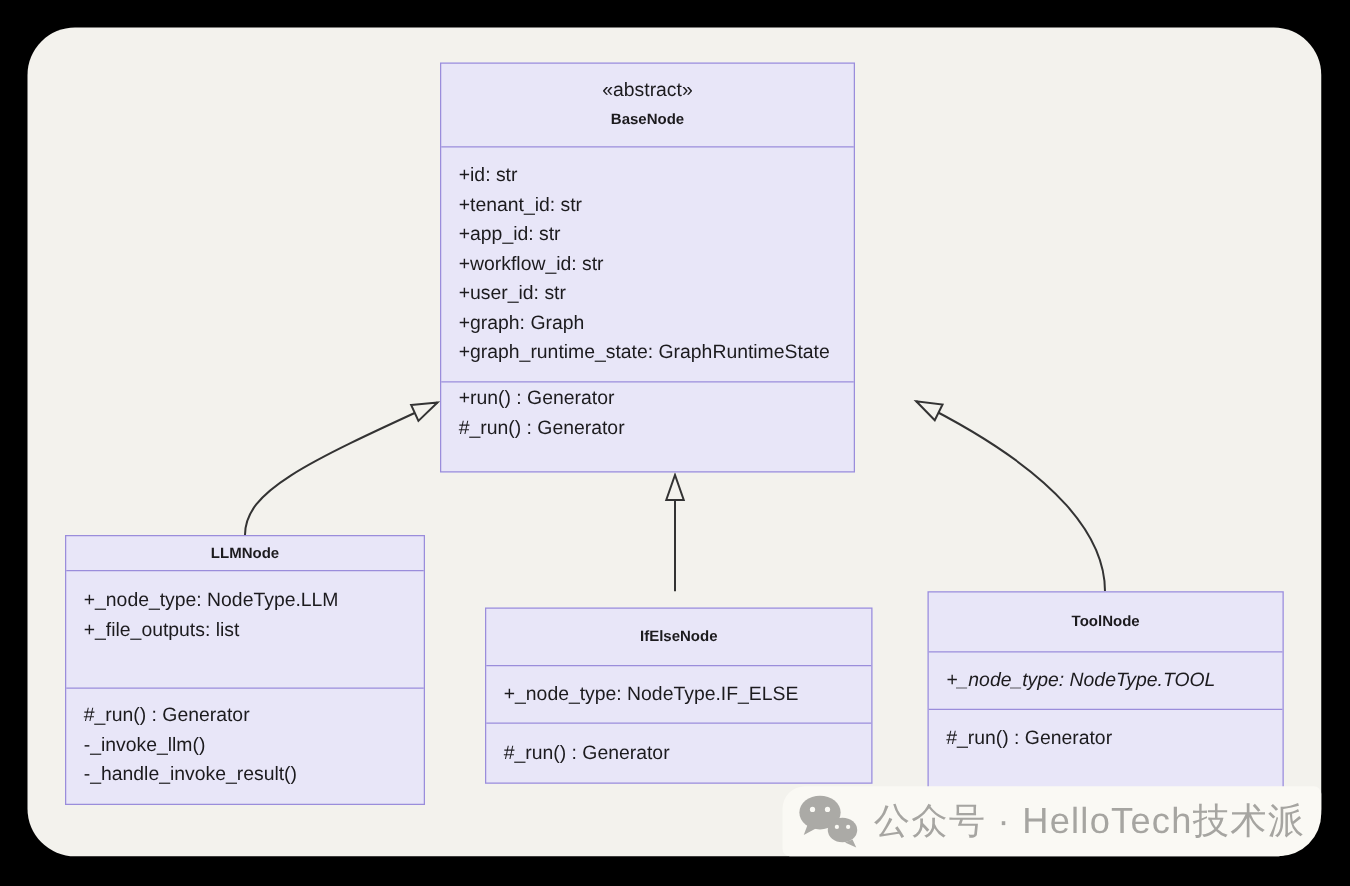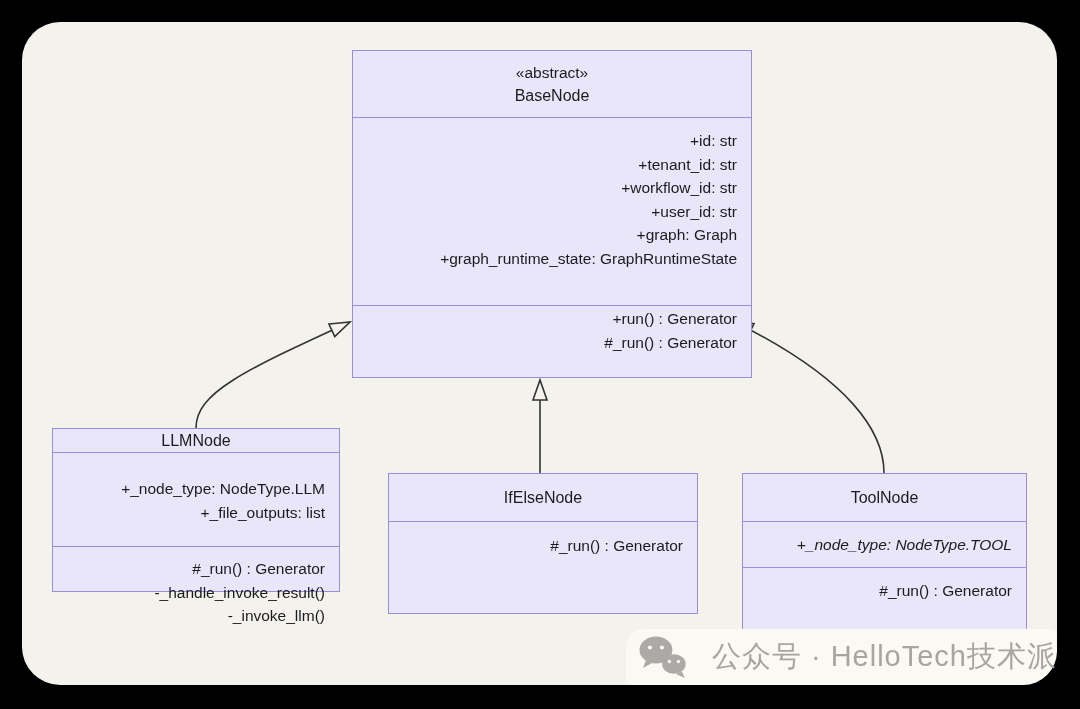--- a/index.html
+++ b/index.html
@@ -5,49 +5,49 @@
   html,body{margin:0;padding:0;background:#000;}
   #stage{position:relative;width:1080px;height:709px;background:#000;overflow:hidden;
          font-family:"Liberation Sans",sans-serif;}
   #card{position:absolute;left:22px;top:22px;width:1035px;height:663px;background:#F3F2ED;
         border-radius:38px;box-shadow:0 8px 22px rgba(0,0,0,.55);}
   #edges{position:absolute;left:0;top:0;width:1080px;height:709px;pointer-events:none;z-index:2;}
   .uml-class{position:absolute;z-index:3;background:#E8E6F8;border:1px solid #9A8DDB;
              color:#1C1B1E;box-sizing:border-box;display:flex;flex-direction:column;}
   .uml-header{display:flex;flex-direction:column;align-items:center;justify-content:center;
               text-align:center;}
-  .uml-title{font-weight:normal;font-size:16px;line-height:23px;}
+  .uml-title{font-weight:bold;font-size:12px;line-height:23px;}
   .uml-annotation{font-size:15.5px;line-height:23px;}
   .uml-section{border-top:1px solid #9A8DDB;padding:9px 14px;box-sizing:border-box;flex:0 0 auto;}
-  .uml-line{font-size:15.5px;line-height:23.5px;white-space:nowrap;text-align:right;}
+  .uml-line{font-size:15.5px;line-height:23.5px;white-space:nowrap;}
   .sec-center{display:flex;flex-direction:column;justify-content:center;padding-top:0;padding-bottom:0;}
   
-  #base-node{left:352px;top:50px;width:400px;height:328px;}
+  #base-node{left:352px;top:50px;width:332px;height:328px;}
   #base-node .uml-header{height:68px;}
   #base-node .sec-attrs{height:188px;padding-top:11px;}
   #base-node .sec-methods{height:72px;padding-top:1px;}
   
-  #llm-node{left:52px;top:428px;width:288px;height:164px;}
+  #llm-node{left:52px;top:428px;width:288px;height:216px;}
   #llm-node .uml-header{height:43px;}
-  #llm-node .sec-attrs{height:94px;padding-top:24px;}
+  #llm-node .sec-attrs{height:94px;padding-top:12px;}
   #llm-node .sec-methods{height:93px;padding-top:10px;}
   
-  #ifelse-node{left:388px;top:473px;width:310px;height:141px;}
+  #ifelse-node{left:388px;top:486px;width:310px;height:141px;}
   #ifelse-node .uml-header{height:47px;}
   #ifelse-node .sec-attrs{height:46px;}
   #ifelse-node .sec-methods{height:48px;}
   
   #tool-node{left:742px;top:473px;width:285px;height:160px;}
   #tool-node .uml-header{height:47px;}
   #tool-node .sec-attrs{height:46px;font-style:italic;}
   #tool-node .sec-methods{height:47px;}
   
   #watermark{position:absolute;left:626px;top:629px;width:431px;height:56px;z-index:4;
              background:#FAF9F4;border-radius:18px 6px 34px 6px;
-             display:flex;align-items:center;gap:24px;padding-left:12px;box-sizing:border-box;}
+             display:flex;align-items:center;gap:11px;padding-left:12px;box-sizing:border-box;}
   #watermark-text{font-size:29px;color:#A6A5A1;letter-spacing:1px;white-space:nowrap;}
 </style>
 </head>
 <body>
 
 <div id="stage">
   <div id="card"></div>
 
   <svg id="edges" viewBox="0 0 1080 709">
     <defs>
@@ -61,20 +61,21 @@
   </svg>
 
   <div id="base-node" class="uml-class">
     <div class="uml-header">
       <div class="uml-annotation">«abstract»</div>
       <div class="uml-title">BaseNode</div>
     </div>
     <div class="uml-section sec-attrs">
       <div class="uml-line">+id: str</div>
       <div class="uml-line">+tenant_id: str</div>
+      <div class="uml-line">+app_id: str</div>
       <div class="uml-line">+workflow_id: str</div>
       <div class="uml-line">+user_id: str</div>
       <div class="uml-line">+graph: Graph</div>
       <div class="uml-line">+graph_runtime_state: GraphRuntimeState</div>
     </div>
     <div class="uml-section sec-methods">
       <div class="uml-line">+run() : Generator</div>
       <div class="uml-line">#_run() : Generator</div>
     </div>
   </div>
@@ -82,28 +83,31 @@
   <div id="llm-node" class="uml-class">
     <div class="uml-header">
       <div class="uml-title">LLMNode</div>
     </div>
     <div class="uml-section sec-attrs">
       <div class="uml-line">+_node_type: NodeType.LLM</div>
       <div class="uml-line">+_file_outputs: list</div>
     </div>
     <div class="uml-section sec-methods">
       <div class="uml-line">#_run() : Generator</div>
+      <div class="uml-line">-_invoke_llm()</div>
       <div class="uml-line">-_handle_invoke_result()</div>
-      <div class="uml-line">-_invoke_llm()</div>
     </div>
   </div>
 
   <div id="ifelse-node" class="uml-class">
     <div class="uml-header">
       <div class="uml-title">IfElseNode</div>
+    </div>
+    <div class="uml-section sec-attrs sec-center">
+      <div class="uml-line">+_node_type: NodeType.IF_ELSE</div>
     </div>
     <div class="uml-section sec-methods sec-center">
       <div class="uml-line">#_run() : Generator</div>
     </div>
   </div>
 
   <div id="tool-node" class="uml-class">
     <div class="uml-header">
       <div class="uml-title">ToolNode</div>
     </div>

